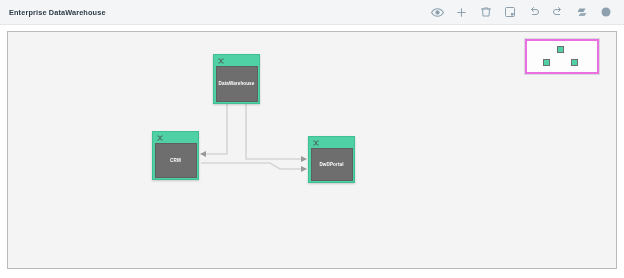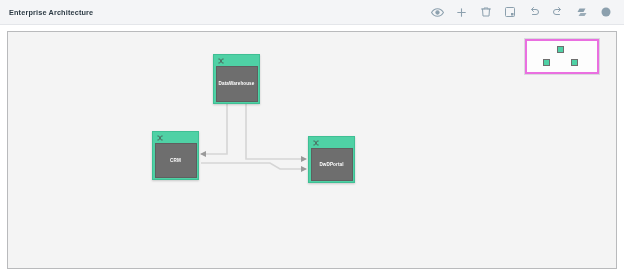--- a/index.html
+++ b/index.html
@@ -151,21 +151,21 @@
   #mm-dw   { left: 30px; top: 5px; }
   #mm-crm  { left: 16px; top: 18px; }
   #mm-port { left: 44px; top: 18px; }
 </style>
 </head>
 <body>
 
 <div id="app">
 
   <div class="topbar">
-    <div class="app-title">Enterprise Architecture</div>
+    <div class="app-title">Enterprise DataWarehouse</div>
 
     <div class="toolbar">
 
       <div class="tool-btn">
         <svg width="13" height="13" viewBox="0 0 24 24" fill="none" stroke="currentColor" stroke-width="2" stroke-linecap="round" stroke-linejoin="round">
           <path d="M1 12s4-7 11-7 11 7 11 7-4 7-11 7-11-7-11-7z"></path>
           <circle cx="12" cy="12" r="3" fill="currentColor"></circle>
         </svg>
       </div>
 

